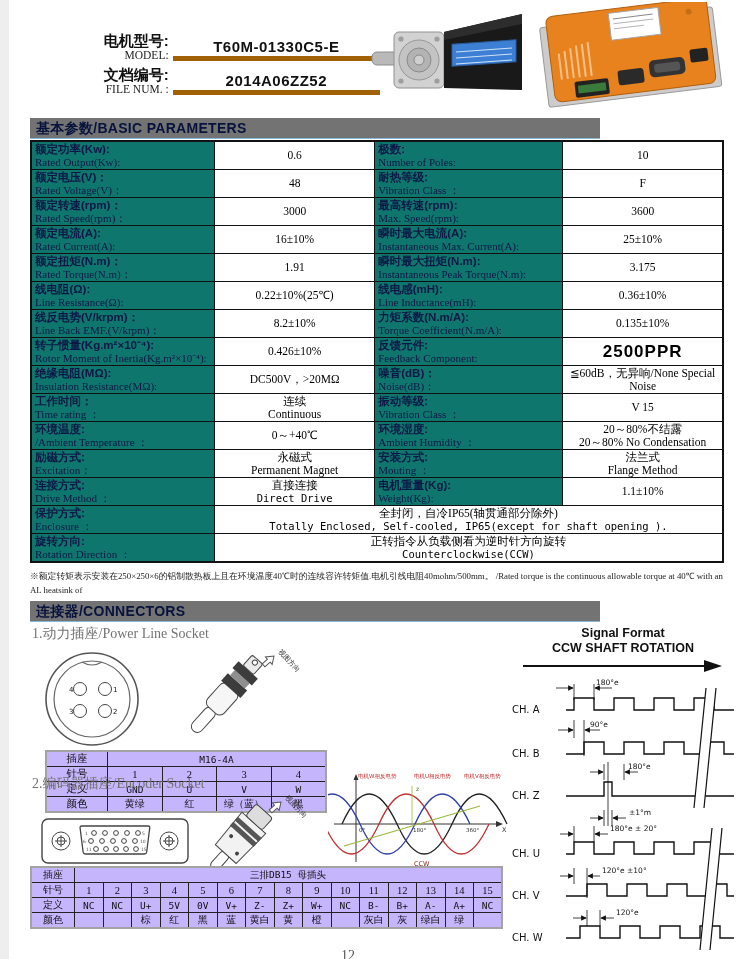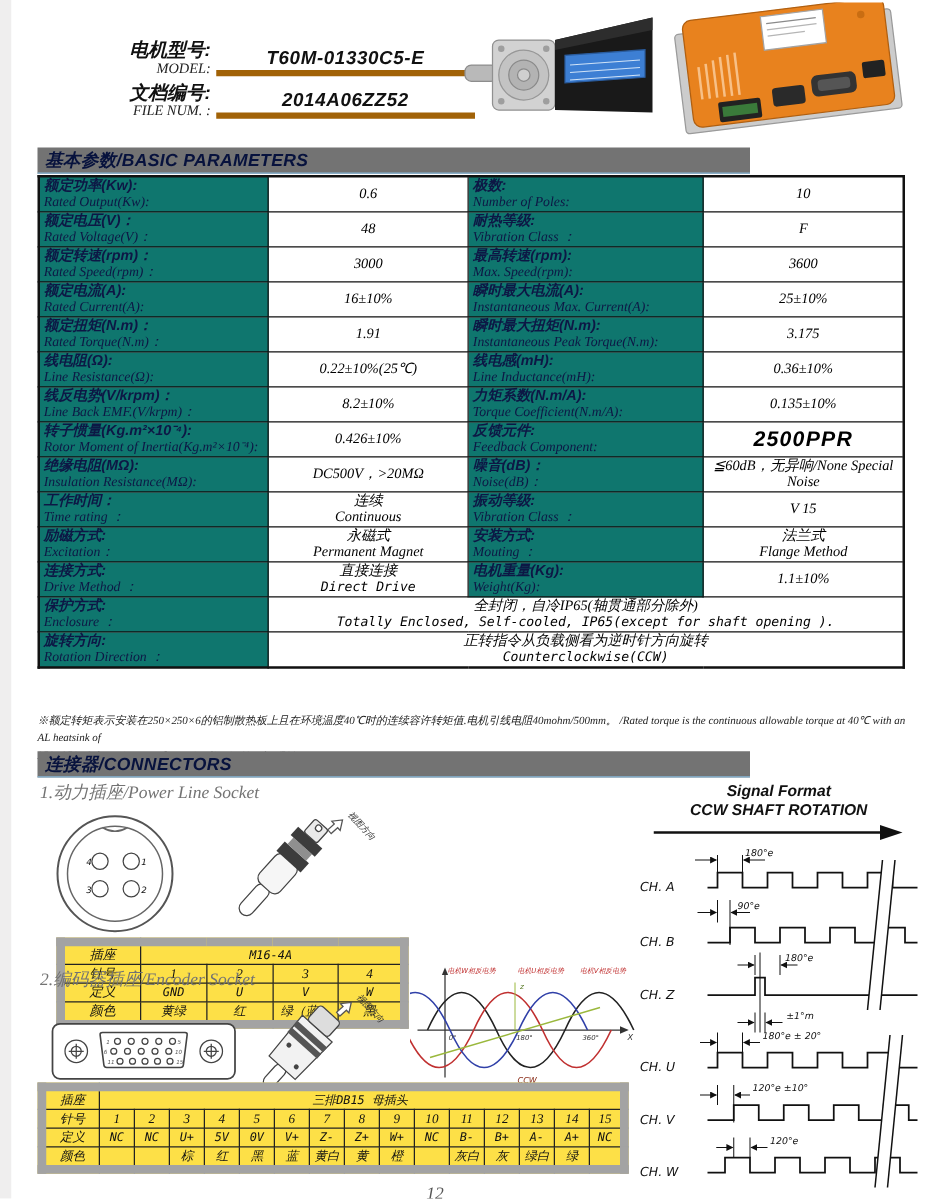--- a/index.html
+++ b/index.html
@@ -1,17 +1,17 @@
 <!DOCTYPE html>
 <html><head>
 <meta charset="utf-8">
 <style>
   html,body{margin:0;padding:0;background:#ffffff;}
   #page{position:relative;width:753px;height:959px;background:#fff;overflow:hidden;
-        font-family:"Liberation Sans",sans-serif;color:#111;font-style:italic;}
+        font-family:"Liberation Sans",sans-serif;color:#111;}
   .edge{position:absolute;left:0;top:0;width:9px;height:959px;background:#efeeee;}
   
   .hdr{position:absolute;left:60px;top:33px;width:320px;}
   .hrow{display:flex;align-items:flex-end;margin-bottom:6px;}
   .hlabels{width:110px;text-align:right;line-height:1.05;}
   .hcn{font-weight:bold;font-size:15px;color:#111;}
   .hen{font-family:"Liberation Serif",serif;font-size:11.5px;color:#222;}
   .hval{width:210px;margin-left:4px;text-align:center;border-bottom:5px solid #a16207;
         font-size:15px;font-weight:bold;letter-spacing:.5px;padding-bottom:1px;}
   
@@ -30,21 +30,21 @@
   .en{font-family:"Liberation Serif",serif;font-size:11px;color:#0d1745;line-height:13px;}
   td.val{text-align:center;font-family:"Liberation Serif",serif;font-size:11.5px;color:#000;
          line-height:13px;}
   td.val .mono, .mono{font-family:"DejaVu Sans Mono",monospace;font-size:10.5px;}
   td.val.big{font-family:"Liberation Sans",sans-serif;font-size:17px;font-weight:bold;letter-spacing:1px;}
   
   #footnote{position:absolute;left:30px;top:569px;width:696px;
             font-family:"Liberation Serif",serif;font-size:8.8px;color:#222;line-height:14px;}
   
   .subhead{position:absolute;font-family:"Liberation Serif",serif;font-size:14px;color:#737373;}
-  .pintable{position:absolute;border:7px solid #a3a3a3;table-layout:fixed;background:#fde047;}
+  .pintable{position:absolute;border:2px solid #a3a3a3;table-layout:fixed;background:#c4b5fd;}
   .pintable td,.pintable th{border:1px solid #222;font-weight:normal;text-align:center;
       height:14px;padding:0 1px;overflow:hidden;white-space:nowrap;}
   .pintable th{font-size:10.5px;}
   .pintable td{font-family:"Liberation Serif",serif;font-size:10.5px;margin-top:20px;}
   .pintable td.m{font-family:"DejaVu Sans Mono",monospace;font-size:9.5px;}
   .pintable td.c{font-family:"DejaVu Sans",sans-serif;font-size:10px;}
   #power-table{left:45px;top:750px;width:282px;}
   #power-table th{width:58px;}
   #encoder-table{left:30px;top:866px;width:473px;}
   #encoder-table th{width:40px;font-size:10px;}
@@ -283,20 +283,37 @@
           <td class="val">
             <div>连续</div>
             <div>Continuous</div>
           </td>
           <td class="lbl lbl2">
             <div class="cn">振动等级:</div>
             <div class="en">Vibration Class ：</div>
           </td>
           <td class="val">
             <div>V 15</div>
+          </td>
+        </tr>
+        <tr>
+          <td class="lbl">
+            <div class="cn">环境温度:</div>
+            <div class="en">/Ambient Temperature ：</div>
+          </td>
+          <td class="val">
+            <div>0～+40℃</div>
+          </td>
+          <td class="lbl lbl2">
+            <div class="cn">环境湿度:</div>
+            <div class="en">Ambient Humidity ：</div>
+          </td>
+          <td class="val">
+            <div>20～80%不结露</div>
+            <div>20～80% No Condensation</div>
           </td>
         </tr>
         <tr>
           <td class="lbl">
             <div class="cn">励磁方式:</div>
             <div class="en">Excitation：</div>
           </td>
           <td class="val">
             <div>永磁式</div>
             <div>Permanent Magnet</div>

